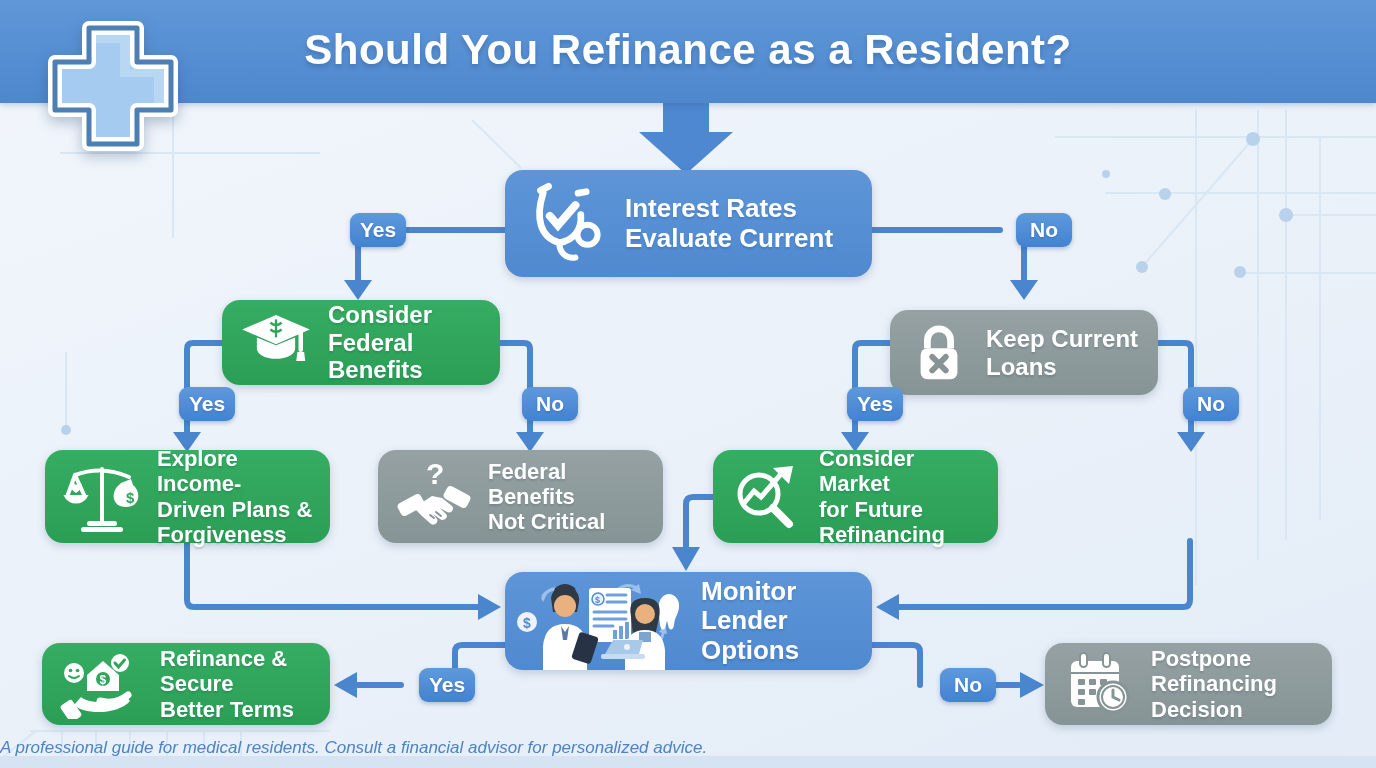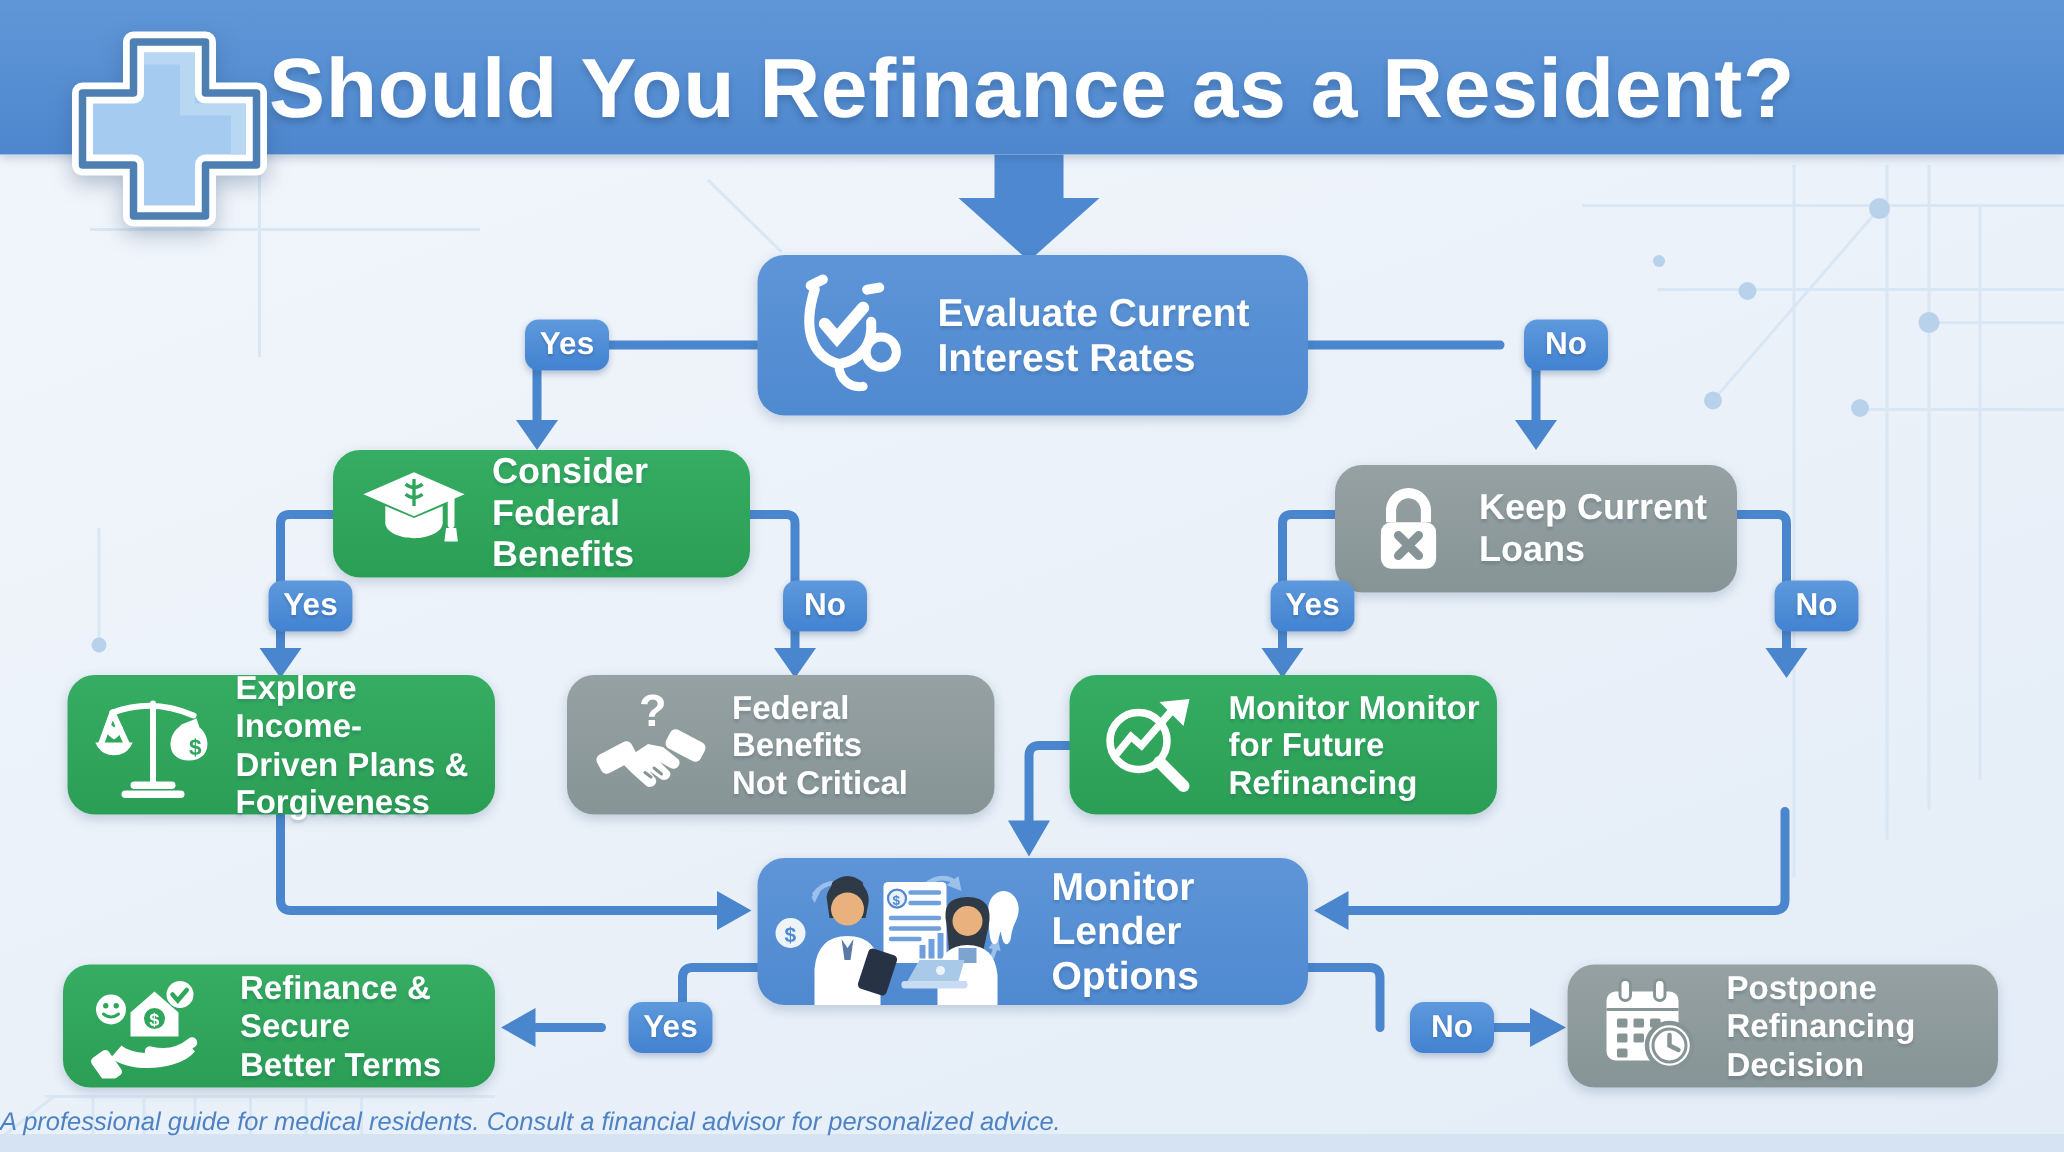--- a/index.html
+++ b/index.html
@@ -12,21 +12,21 @@
   .decor{z-index:0;}
   .wires{z-index:1;}
   
   .header{
     position:absolute;left:0;top:0;width:1376px;height:103px;z-index:2;
     background:linear-gradient(#5f97d8,#4e87cd);
     box-shadow:0 2px 6px rgba(46,79,122,.25);
   }
   .header h1{
     margin:0;position:absolute;left:0;right:0;top:26px;text-align:center;
-    color:#ffffff;font-size:56px;font-weight:700;letter-spacing:.5px;
+    color:#ffffff;font-size:42px;font-weight:700;letter-spacing:.5px;
     text-shadow:0 3px 4px rgba(32,62,104,.28);
   }
   .cross-badge{position:absolute;left:38px;top:14px;z-index:4;filter:drop-shadow(0 5px 7px rgba(50,80,120,.35));}
   
   .node{
     position:absolute;z-index:2;border-radius:18px;display:flex;align-items:center;
     color:#fff;font-weight:700;box-shadow:0 3px 8px rgba(43,74,114,.22);
   }
   .node.blue {background:linear-gradient(#5e95d8,#4f89cf);}
   .node.green{background:linear-gradient(#35ad62,#2b9e55);}
@@ -142,22 +142,22 @@
     <span class="icon">
       <svg width="86" height="86" viewBox="0 0 64 64" fill="none" stroke="#ffffff" stroke-linecap="round">
         <path d="M15 9 C9 28 13 42 27 46 C38 44 44 36 43 25" stroke-width="5"></path>
         <path d="M13 7 l6 -3 M41 9 l6 -1" stroke-width="5"></path>
         <path d="M27 46 c0 8 6 12 12 11" stroke-width="4.5"></path>
         <circle cx="48" cy="40" r="7.5" stroke-width="4.5"></circle>
         <path d="M20 26 l6 7 l13 -15" stroke-width="6"></path>
       </svg>
     </span>
     <span class="txt fs26">
-      <span>Evaluate Current</span>
-        <span>Interest Rates</span>
+      <span>Interest Rates</span>
+        <span>Evaluate Current</span>
     </span>
   </div>
 
   <div class="node green" style="left:222px;top:300px;width:278px;height:85px">
     <span class="icon">
       <svg width="72" height="66" viewBox="0 0 64 58" fill="#ffffff">
         <polygon points="32,4 62,17 32,30 2,17"></polygon>
         <path d="M15 24 v10 c0 5 8 9 17 9 s17 -4 17 -9 v-10 l-17 7 z"></path>
         <rect x="52" y="17" width="4" height="20" rx="2"></rect>
         <path d="M51 37 h6 l1 8 h-8 z"></path>
@@ -236,21 +236,21 @@
   <div class="node green" style="left:713px;top:450px;width:285px;height:93px">
     <span class="icon">
       <svg width="72" height="74" viewBox="0 0 72 74" fill="none" stroke="#ffffff" stroke-linecap="round">
         <circle cx="28" cy="34" r="19" stroke-width="5"></circle>
         <line x1="42" y1="48" x2="58" y2="64" stroke-width="8"></line>
         <path d="M14 42 l9 -11 l7 6 l20 -23" stroke-width="5"></path>
         <polygon points="42,8 62,6 58,24" fill="#ffffff" stroke="none"></polygon>
       </svg>
     </span>
     <span class="txt fs22">
-      <span>Monitor Monitor</span>
+      <span>Consider Market</span>
         <span>for Future</span>
         <span>Refinancing</span>
     </span>
   </div>
 
 
   <div class="node blue" style="left:505px;top:572px;width:367px;height:98px">
     <span class="icon" style="margin-left:8px;align-self:flex-end">
       <svg width="172" height="94" viewBox="0 0 172 94">
 

